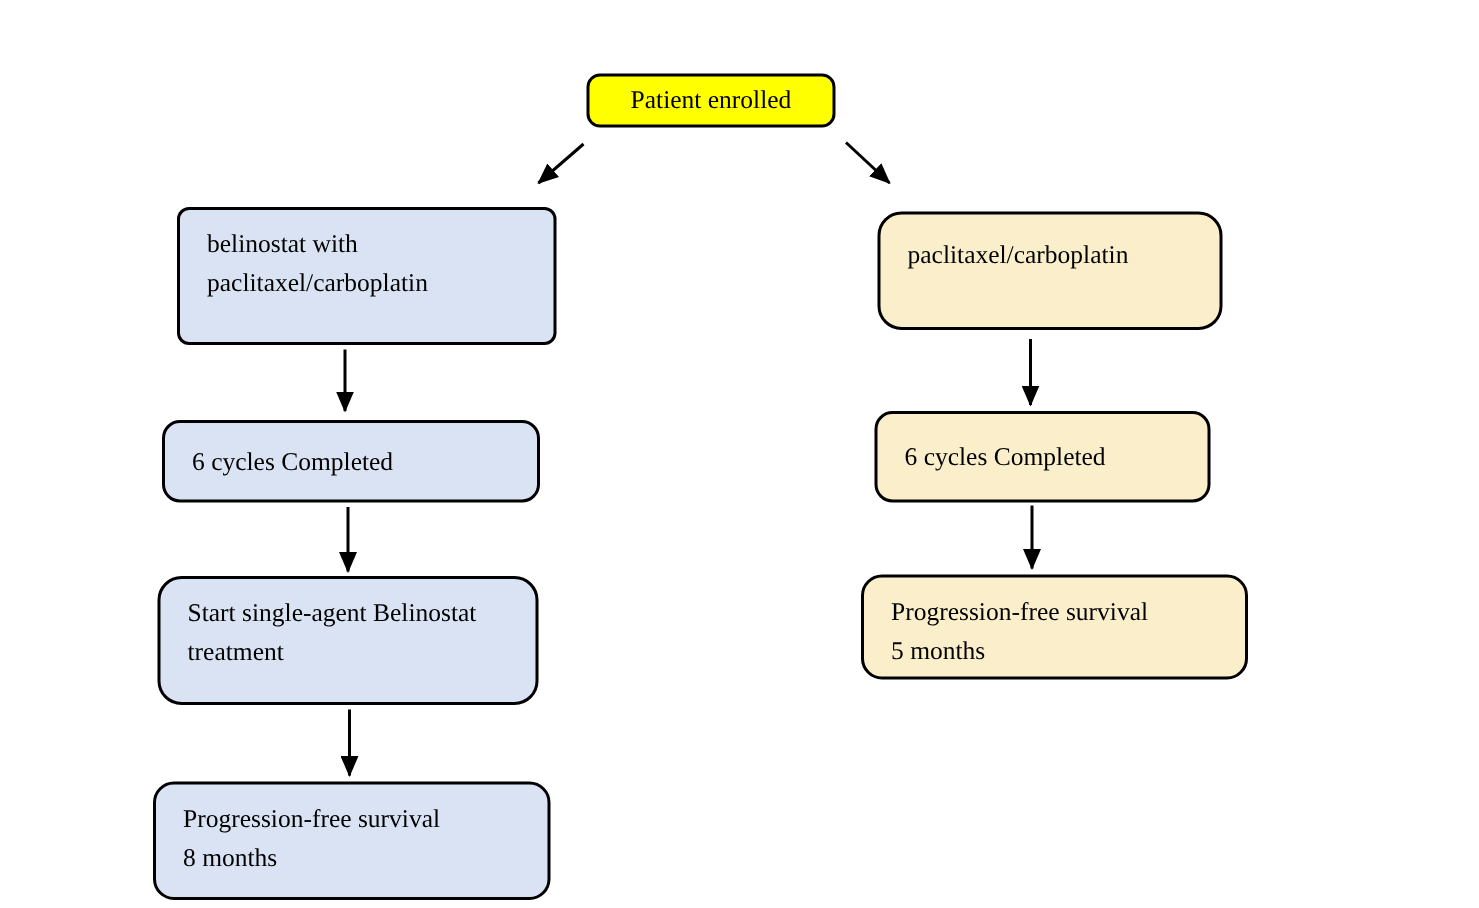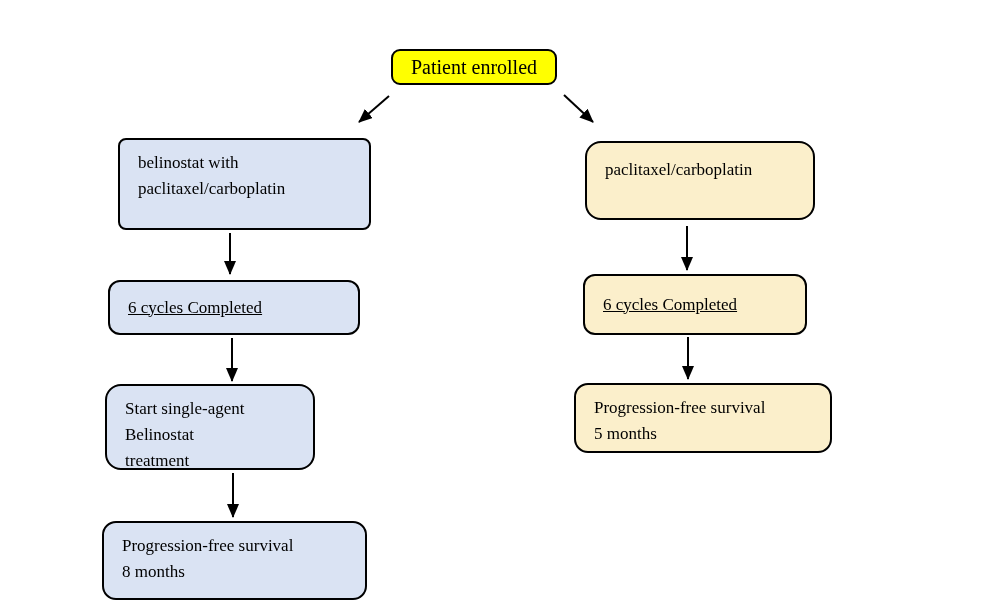--- a/index.html
+++ b/index.html
@@ -31,35 +31,34 @@
     font-size: 17px;
     line-height: 26px;
     padding: 10px 18px;
     white-space: pre-line;
   }
   .node.vcenter {
     display: flex;
     align-items: center;
     padding-top: 0;
     padding-bottom: 0;
-    text-decoration: underline;
   }
   .root-node {
     left: 391px; top: 49px; width: 166px; height: 36px;
     border-radius: 9px;
     background: var(--root-fill, #ffff00);
     display: flex; align-items: center; justify-content: center;
     padding: 0;
-    font-size: 20px;
+    font-size: 17px;
   }
   .arm-left  { background: var(--left-fill, #dae3f3); }
   .arm-right { background: var(--right-fill, #fbefcb); }
   #n-l1 { left: 118px; top: 138px; width: 253px; height: 92px; border-radius: 8px; }
   #n-l2 { left: 108px; top: 280px; width: 252px; height: 55px; border-radius: 12px; }
-  #n-l3 { left: 105px; top: 384px; width: 210px; height: 86px; border-radius: 16px; }
+  #n-l3 { left: 105px; top: 384px; width: 254px; height: 86px; border-radius: 16px; }
   #n-l4 { left: 102px; top: 521px; width: 265px; height: 79px; border-radius: 14px; }
   #n-r1 { left: 585px; top: 141px; width: 230px; height: 79px; border-radius: 16px; padding-top: 14px; }
   #n-r2 { left: 583px; top: 274px; width: 224px; height: 61px; border-radius: 12px; }
   #n-r3 { left: 574px; top: 383px; width: 258px; height: 70px; border-radius: 14px; }
 </style>
 </head>
 <body>
 
 <div class="canvas">
 

